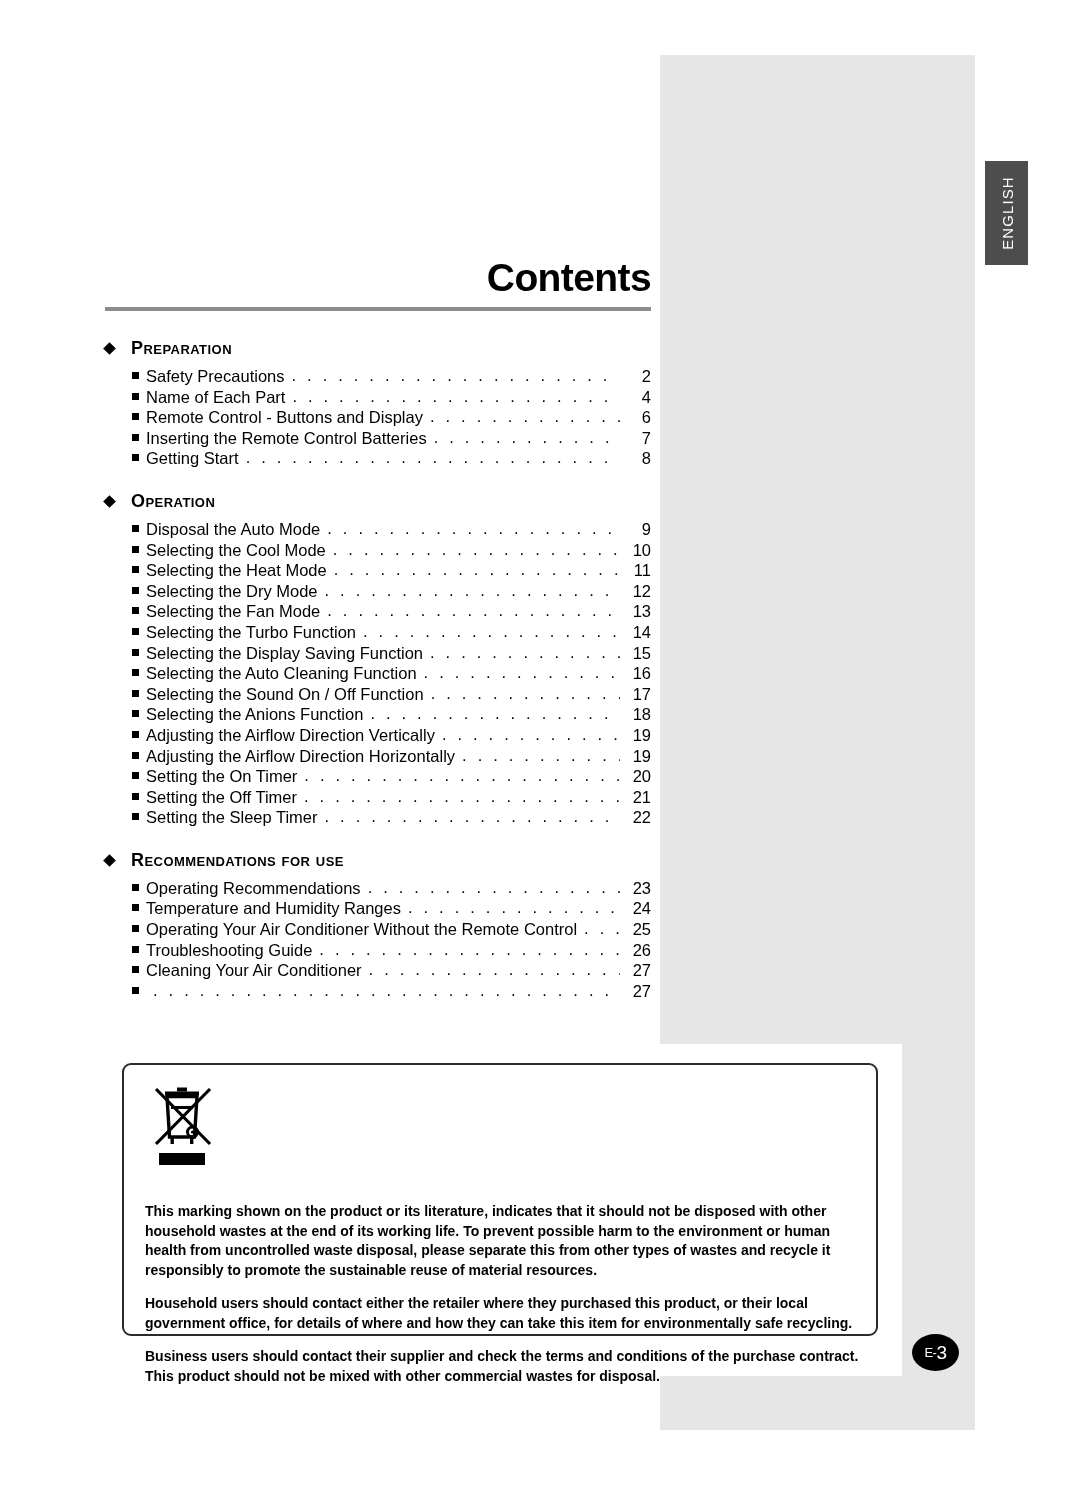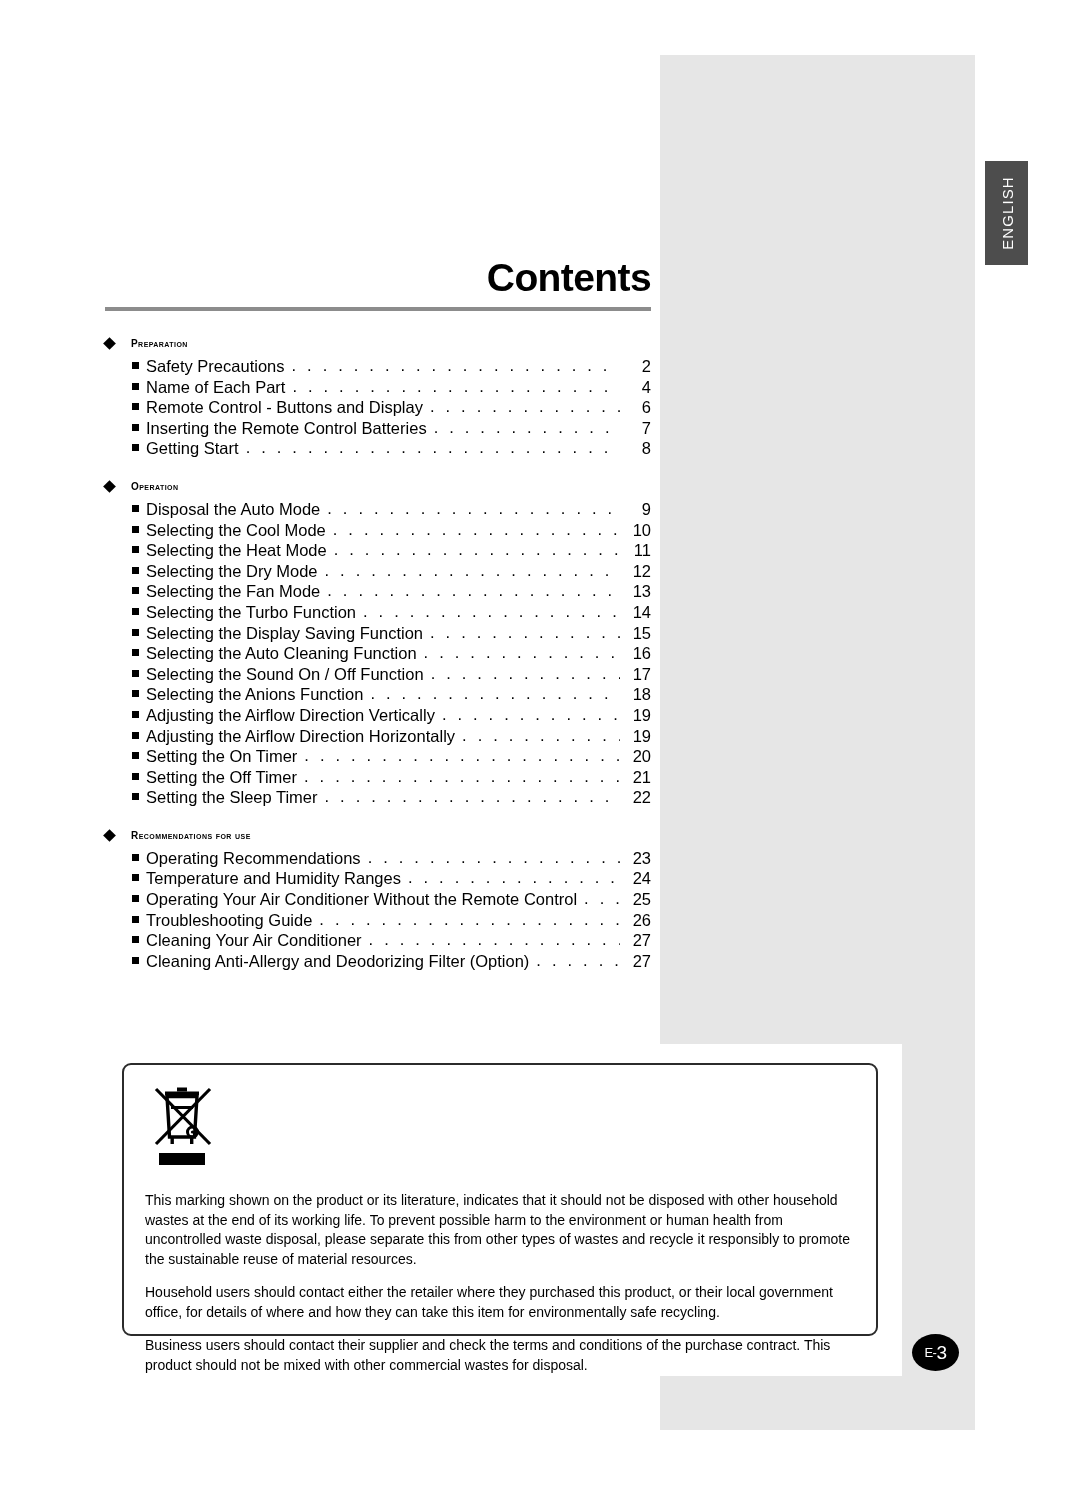--- a/index.html
+++ b/index.html
@@ -89,21 +89,21 @@
   }
   .diamond {
     width: 9px;
     height: 9px;
     background: #000;
     transform: rotate(45deg);
     margin-right: 17px;
     flex: none;
   }
   .section-head-label {
-    font-size: 10px;
+    font-size: 18px;
     font-weight: bold;
     font-variant: small-caps;
     letter-spacing: 0.45px;
     text-align: right;
   }
 
   .toc-list { margin: 0; padding: 0; list-style: none; }
 
   .toc-row {
     display: flex;
@@ -183,21 +183,21 @@
   }
 
   .disposal-body {
     position: absolute;
     left: 21px;
     top: 126px;
     width: 716px;
     font-size: 14px;
     line-height: 19.5px;
   }
-  .disposal-body p { margin: 0 0 14px 0; }
+  .disposal-body p { margin: 11px 0 14px 0; font-weight: bold; }
   .disposal-body p:last-child { margin-bottom: 0; }
 
   
   .page-badge {
     position: absolute;
     left: 912px;
     top: 1334px;
     width: 47px;
     height: 37px;
     border-radius: 50%;
@@ -392,21 +392,20 @@
             <span class="toc-page">26</span>
           </li>
           <li class="toc-row">
             <span class="sq"></span>
             <span class="toc-label">Cleaning Your Air Conditioner</span>
             <span class="leader">. . . . . . . . . . . . . . . . . . . . . . . . . . . . . . . . . . . . . . . . . . . . . . . . . . . . . . . . . . . . . .</span>
             <span class="toc-page">27</span>
           </li>
           <li class="toc-row">
             <span class="sq"></span>
-            <span class="toc-label">Cleaning Anti-Allergy and Deodorizing Filter (Option)</span>
             <span class="leader">. . . . . . . . . . . . . . . . . . . . . . . . . . . . . . . . . . . . . . . . . . . . . . . . . . . . . . . . . . . . . .</span>
             <span class="toc-page">27</span>
           </li>
         </ul>
       </div>
     </div>
 </div>
 
 <div class="disposal-box">
 

